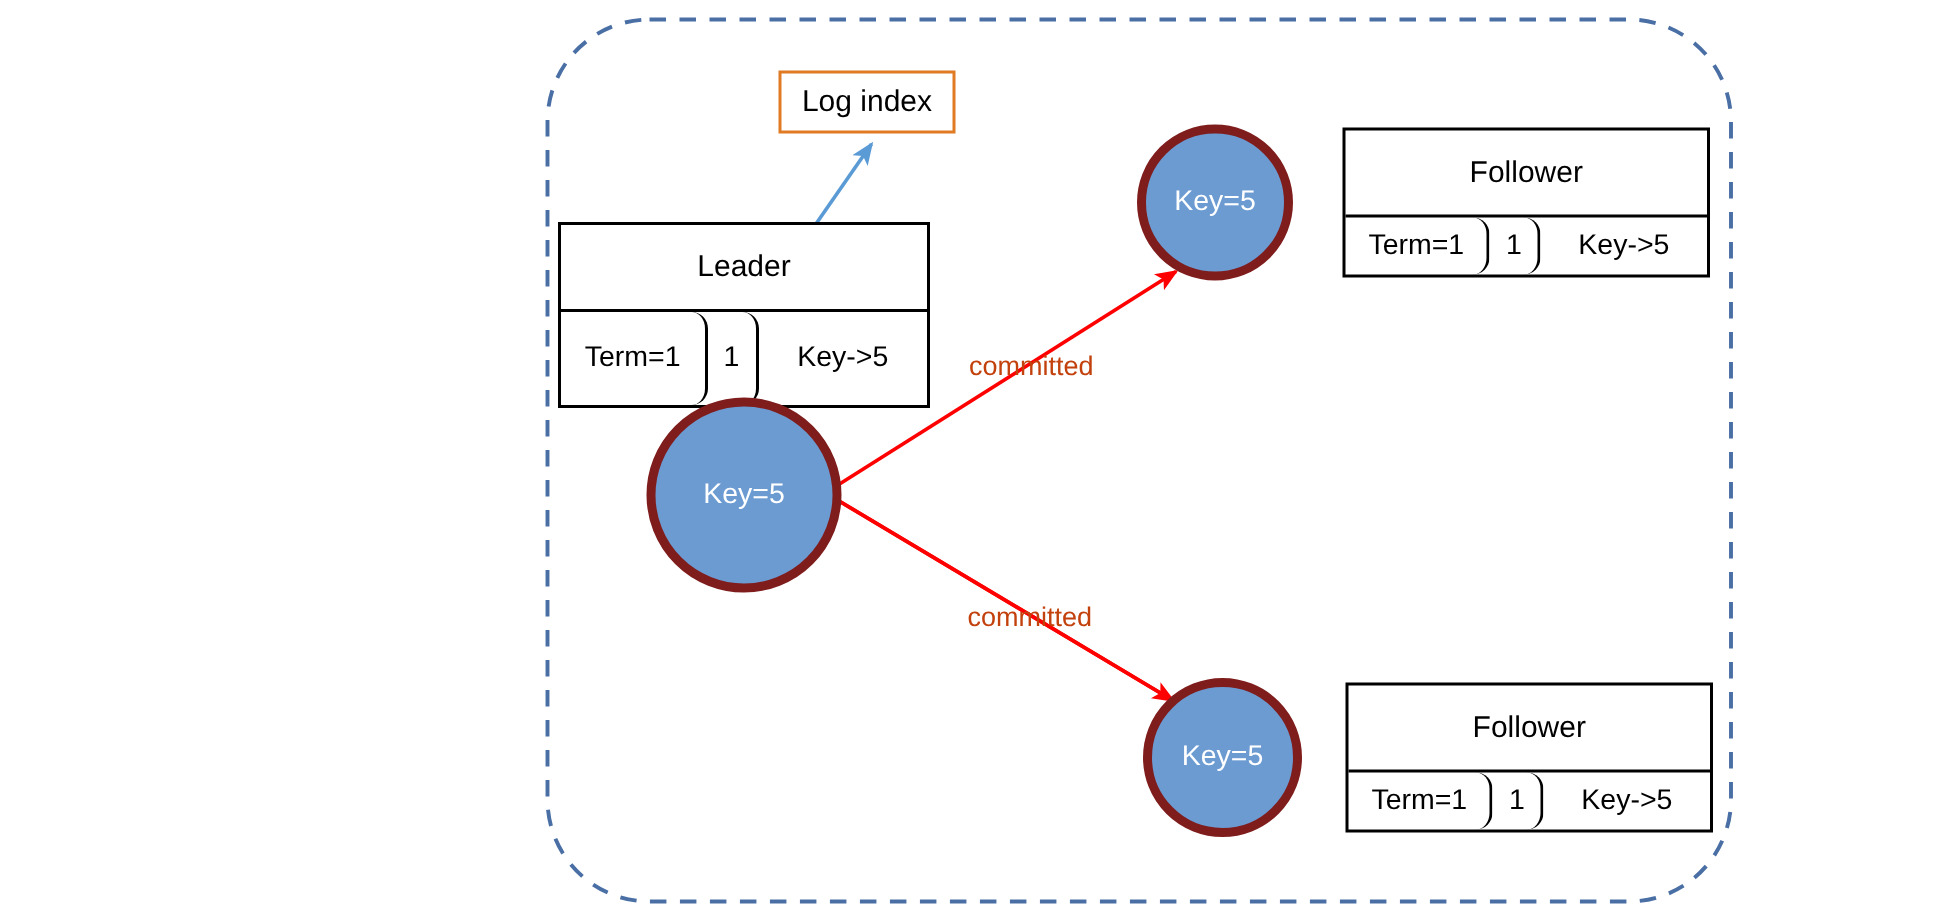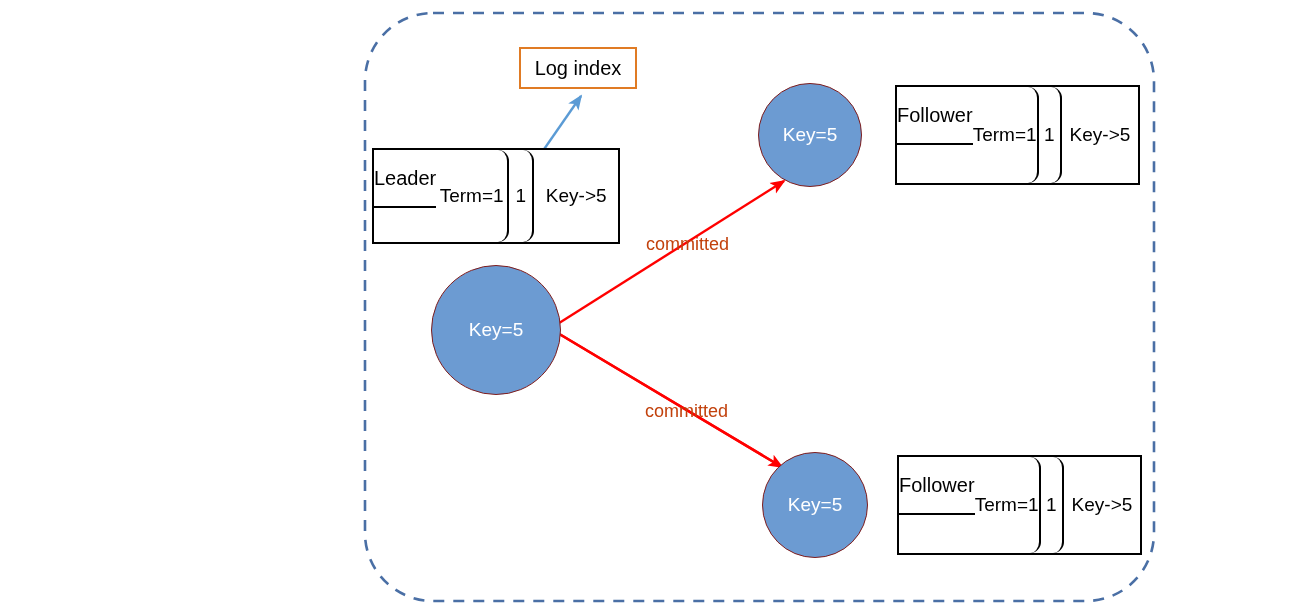--- a/index.html
+++ b/index.html
@@ -42,33 +42,33 @@
     line-height: 1.1;
   }
   .node-client {
     background: #7CAB55;
     border: 1px solid #4A7EBB;
     color: #000000;
     font-size: 27px;
   }
   .node-server {
     background: #6C9BD2;
-    border: 1px solid #7f1d1d;
+    border: 6px solid #7f1d1d;
     color: #FFFFFF;
     font-size: 19px;
   }
 
   
   .log-table {
     position: absolute;
     border: 2px solid #000000;
     background: #ffffff;
     box-sizing: border-box;
     display: flex;
-    flex-direction: row;
+    flex-direction: column;
   }
   .log-title {
     flex: 0 0 auto;
     display: flex;
     align-items: center;
     justify-content: center;
     border-bottom: 2px solid #000000;
     font-size: 20px;
     color: #000000;
     box-sizing: border-box;
@@ -138,21 +138,21 @@
     <line x1="556" y1="332" x2="782" y2="467" stroke="#FF0000" stroke-width="2.4" marker-end="url(#arrow-red)"></line>
 
     <line x1="483" y1="237" x2="581" y2="96" stroke="#5B9BD5" stroke-width="2.4" marker-end="url(#arrow-blue)"></line>
   </svg>
 
 
   <div class="callout" style="left:519px; top:47px; width:118px; height:42px;text-align:right;">
     <span>Log index</span>
   </div>
 
-  <div class="log-table" style="left:372px; top:148px; width:248px; height:96px;">
+  <div class="log-table" style="left:372px; top:148px; width:248px; height:124px;">
     <div class="log-title" style="height:58px;">Leader</div>
     <div class="log-row">
       <div class="log-cell cell-term">Term=1</div>
       <div class="log-cell cell-index">1</div>
       <div class="log-cell cell-entry">Key-&gt;5</div>
     </div>
   </div>
 
   <div class="node node-server" style="left:431px; top:265px; width:130px; height:130px;">
     <span>Key=5</span>

